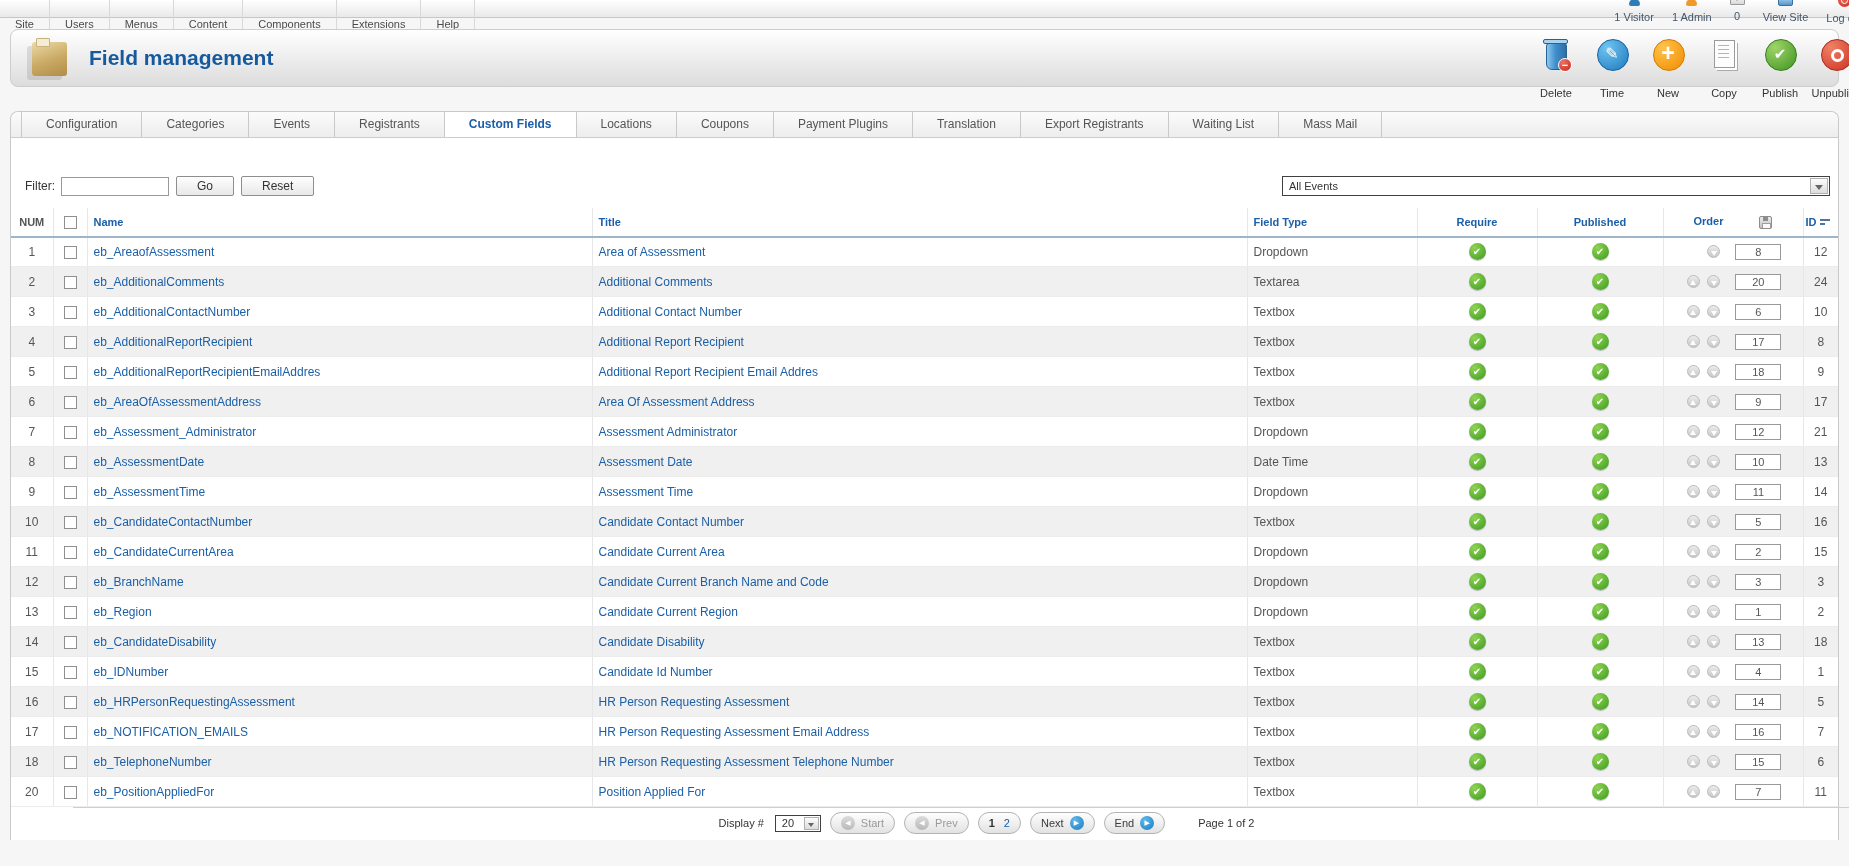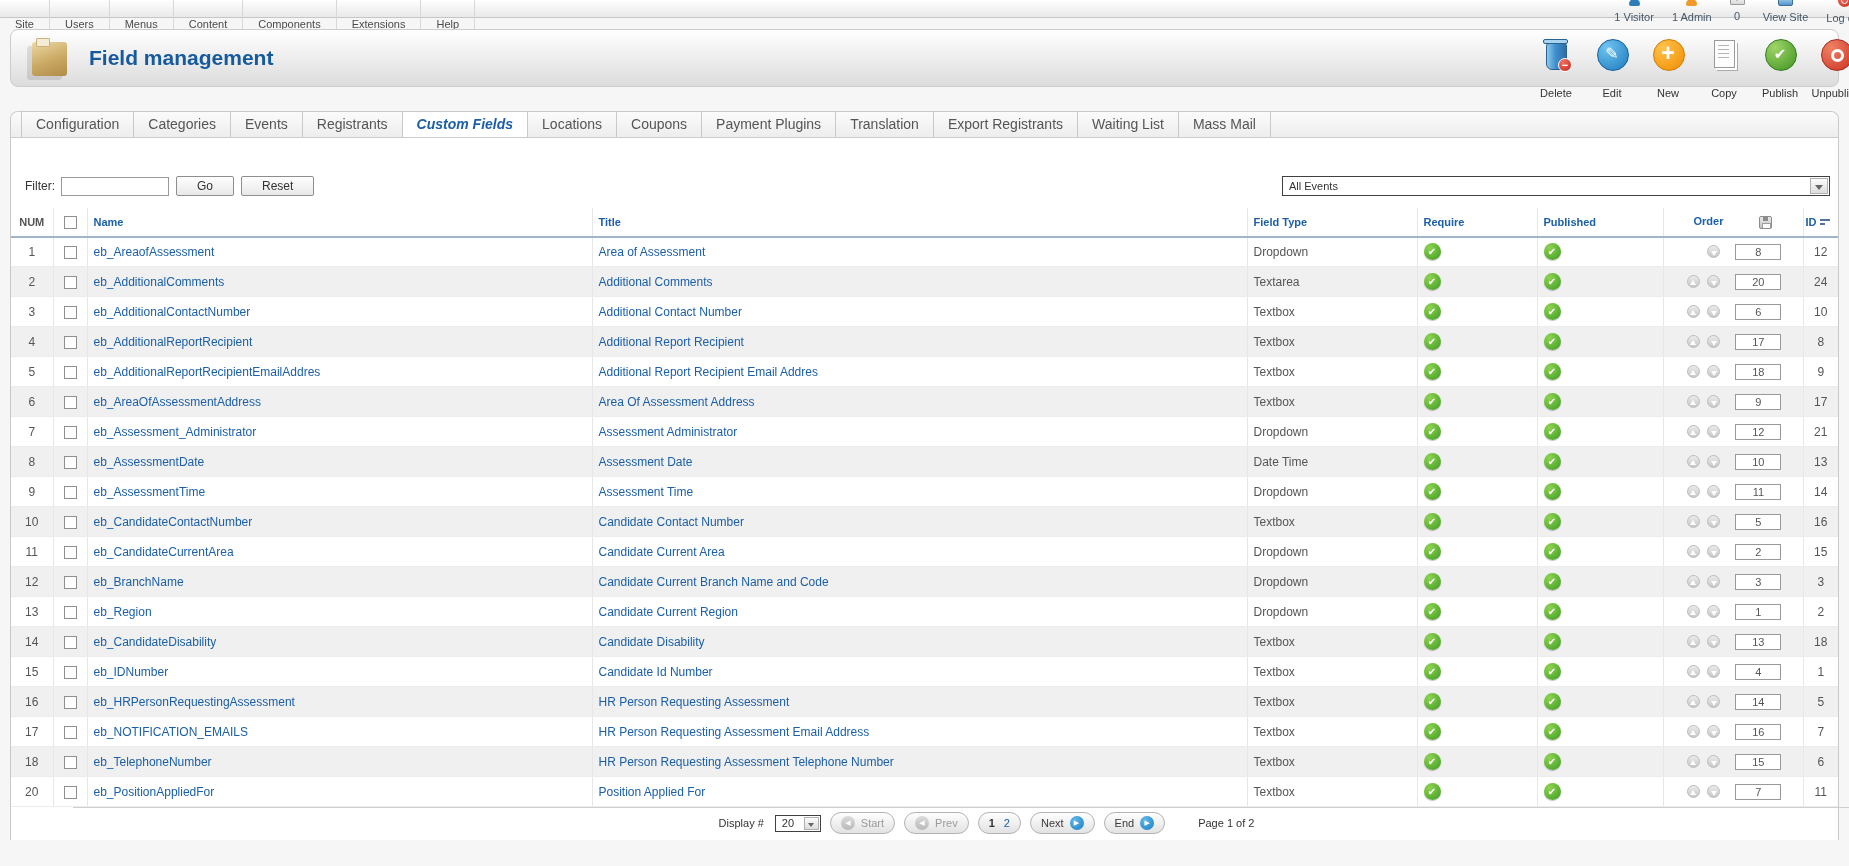--- a/index.html
+++ b/index.html
@@ -60,23 +60,23 @@
   .tbicon-delete i.badge::after { content:"−"; }
   .tbicon-copy::before { content:""; left:7px; top:3px; width:19px; height:26px; background:#fdfdfd; border:1px solid #9a9a9a;
     box-shadow:2px 2px 0 #fff, 3px 3px 0 #ababab; }
   .tbicon-copy::after { content:""; left:11px; top:8px; width:11px; height:16px;
     background:repeating-linear-gradient(#b5b5b5 0 1px, transparent 1px 4px); }
 
   
   .content-box { margin:24px 10px 0; border:1px solid #c9c9c9; border-bottom:none; border-radius:8px 8px 0 0; background:#fff; }
   .tabs { display:flex; background:linear-gradient(#fbfbfb,#ededed); border-bottom:1px solid #ccc; border-radius:8px 8px 0 0;
     height:26px; padding-left:10px; }
-  .tab { padding:0 14px; line-height:25px; font-size:14px; color:#555; border-right:1px solid #c9c9c9; cursor:pointer; white-space:nowrap; }
+  .tab { padding:0 24px; line-height:25px; font-size:12px; color:#555; border-right:1px solid #c9c9c9; cursor:pointer; white-space:nowrap; }
   .tab:first-child { border-left:1px solid #c9c9c9; }
-  .tab.active { background:#fff; color:#1b5fa8; font-weight:bold;font-style:italic; }
+  .tab.active { background:#fff; color:#1b5fa8; font-weight:bold; }
 
   
   .filter-row { display:flex; align-items:center; padding:38px 8px 0 14px; }
   .filter-label { font-size:12px; color:#333; margin-right:6px; }
   .filter-input { width:108px; height:19px; border:1px solid #999; background:#fff; font-size:11px; padding:0 4px; }
   .btn-plain { border:1px solid #8e8e8e; background:linear-gradient(#fefefe,#e8e8e8); padding:2px 20px; font-size:12px;
     color:#333; border-radius:2px; margin-left:7px; cursor:pointer; }
   .fselect { position:relative; height:20px; border:1px solid #404040; background:#fff; font-size:11px; line-height:18px;
     color:#333; padding-left:6px; cursor:pointer; }
   .fselect .sel-btn { position:absolute; right:1px; top:1px; width:18px; height:16px;
@@ -92,21 +92,21 @@
   table.fields { width:100%; border-collapse:collapse; table-layout:fixed; margin-top:12px; }
   th { color:#1b5fa8; font-size:11px; font-weight:bold; text-align:left; padding:7px 6px;
     border-bottom:2px solid #9fb6ca; border-right:1px solid #e7e7e7; height:28px; white-space:nowrap; }
   th:last-child { border-right:none; }
   td { height:30px; padding:0 6px; font-size:12px; border-right:1px solid #e7e7e7; border-bottom:1px solid #ececec; white-space:nowrap; overflow:hidden; }
   td:last-child { border-right:none; }
   tbody tr:nth-child(even) { background:#f0f0f0; }
   .c-num, .th-num { text-align:center; color:#555; }
   .c-check, .th-check { text-align:center; }
   .c-type { color:#555; }
-  .c-req, .c-pub, .th-req, .th-pub { }
+  .c-req, .c-pub, .th-req, .th-pub { text-align:center; }
   .c-order, .th-order { text-align:center; }
   .c-id { color:#555; text-align:center; padding:0 2px; }
   .th-id { padding:7px 2px; }
   a.lnk { color:#1b5fa8; text-decoration:none; cursor:pointer; }
   .checkbox { display:inline-block; width:13px; height:13px; border:1px solid #8f8f8f; background:#fff; vertical-align:middle; cursor:pointer; }
   .check-icon { display:inline-block; width:17px; height:17px; border-radius:50%; vertical-align:middle;
     background:radial-gradient(circle at 32% 28%,#8fd353,#3c9a1f); box-shadow:0 1px 1px rgba(0,0,0,.25); position:relative; cursor:pointer; }
   .check-icon::after { content:"✔"; position:absolute; left:0; top:0; width:17px; height:17px; color:#fff;
     font-size:10px; line-height:17px; text-align:center; font-weight:bold; }
   .move { display:inline-block; width:13px; height:13px; border-radius:50%; background:linear-gradient(#ececec,#c7c7c7);
@@ -196,21 +196,21 @@
 
       <div class="tb-btn">
         <span class="tbicon tbicon-delete">
           <i class="badge"></i>
         </span>
         <span class="tb-label">Delete</span>
       </div>
 
       <div class="tb-btn">
         <span class="tbicon tbicon-edit"></span>
-        <span class="tb-label">Edit</span>
+        <span class="tb-label">Time</span>
       </div>
 
       <div class="tb-btn">
         <span class="tbicon tbicon-new"></span>
         <span class="tb-label">New</span>
       </div>
 
       <div class="tb-btn">
         <span class="tbicon tbicon-copy"></span>
         <span class="tb-label">Copy</span>

